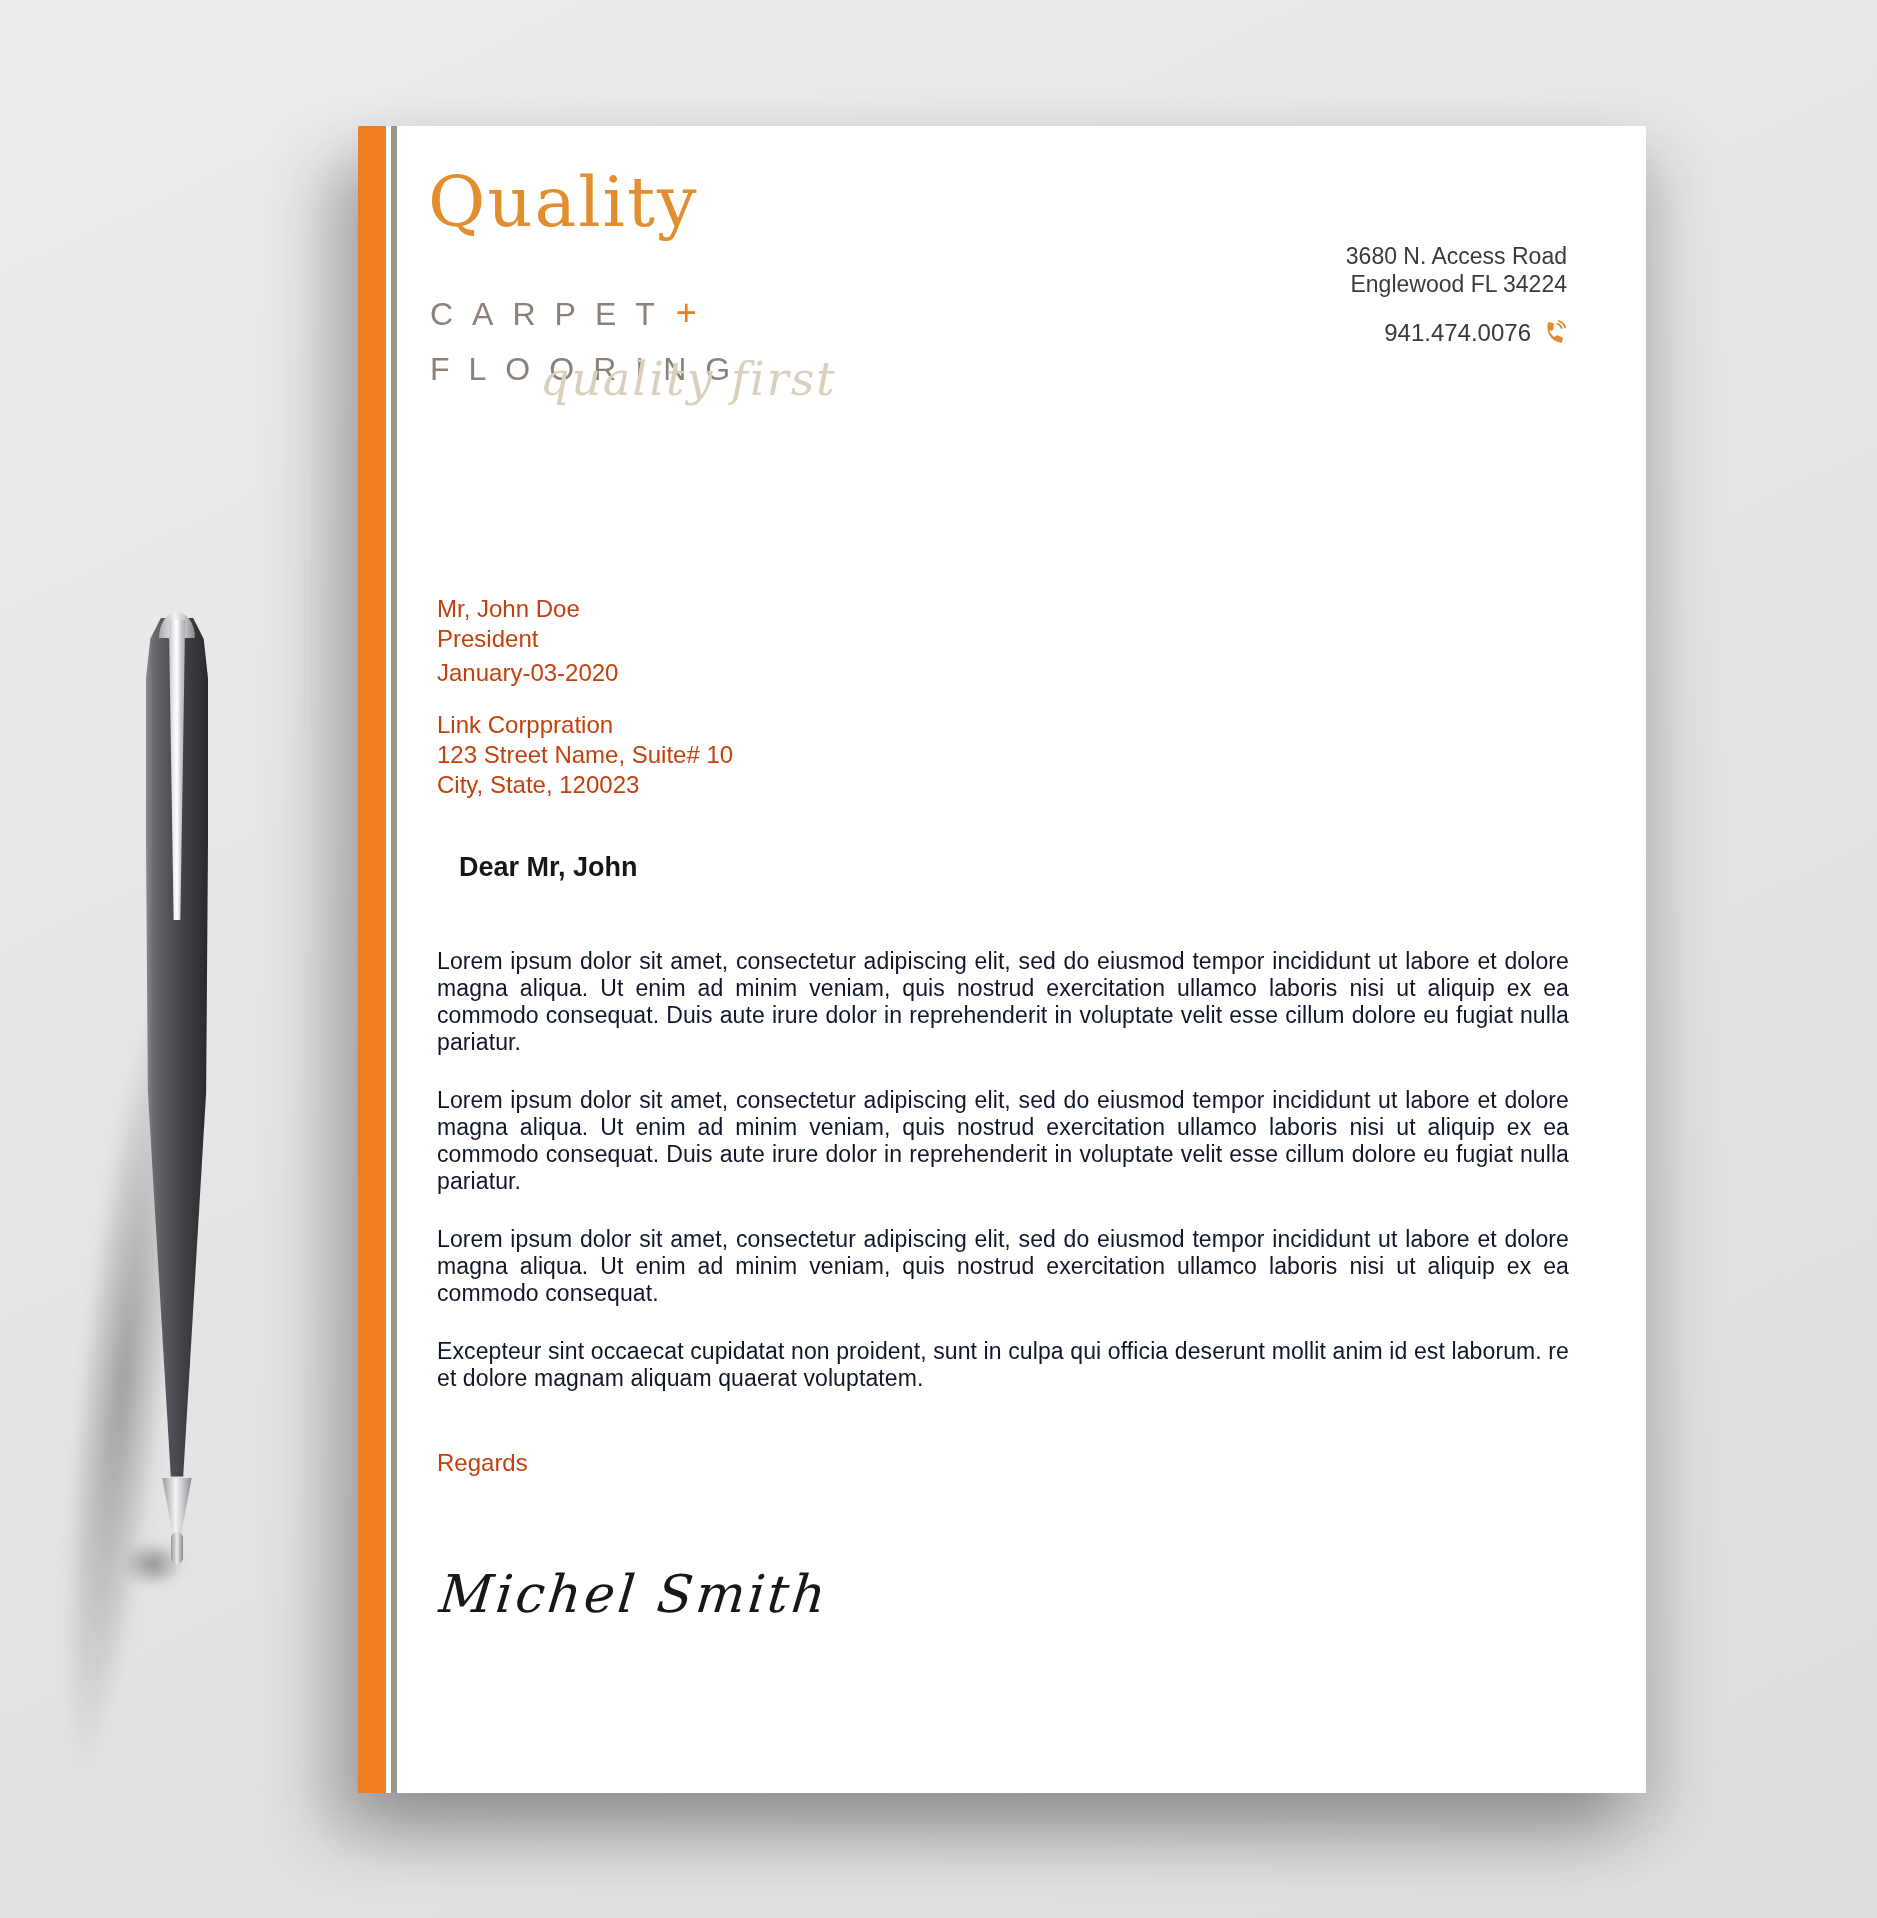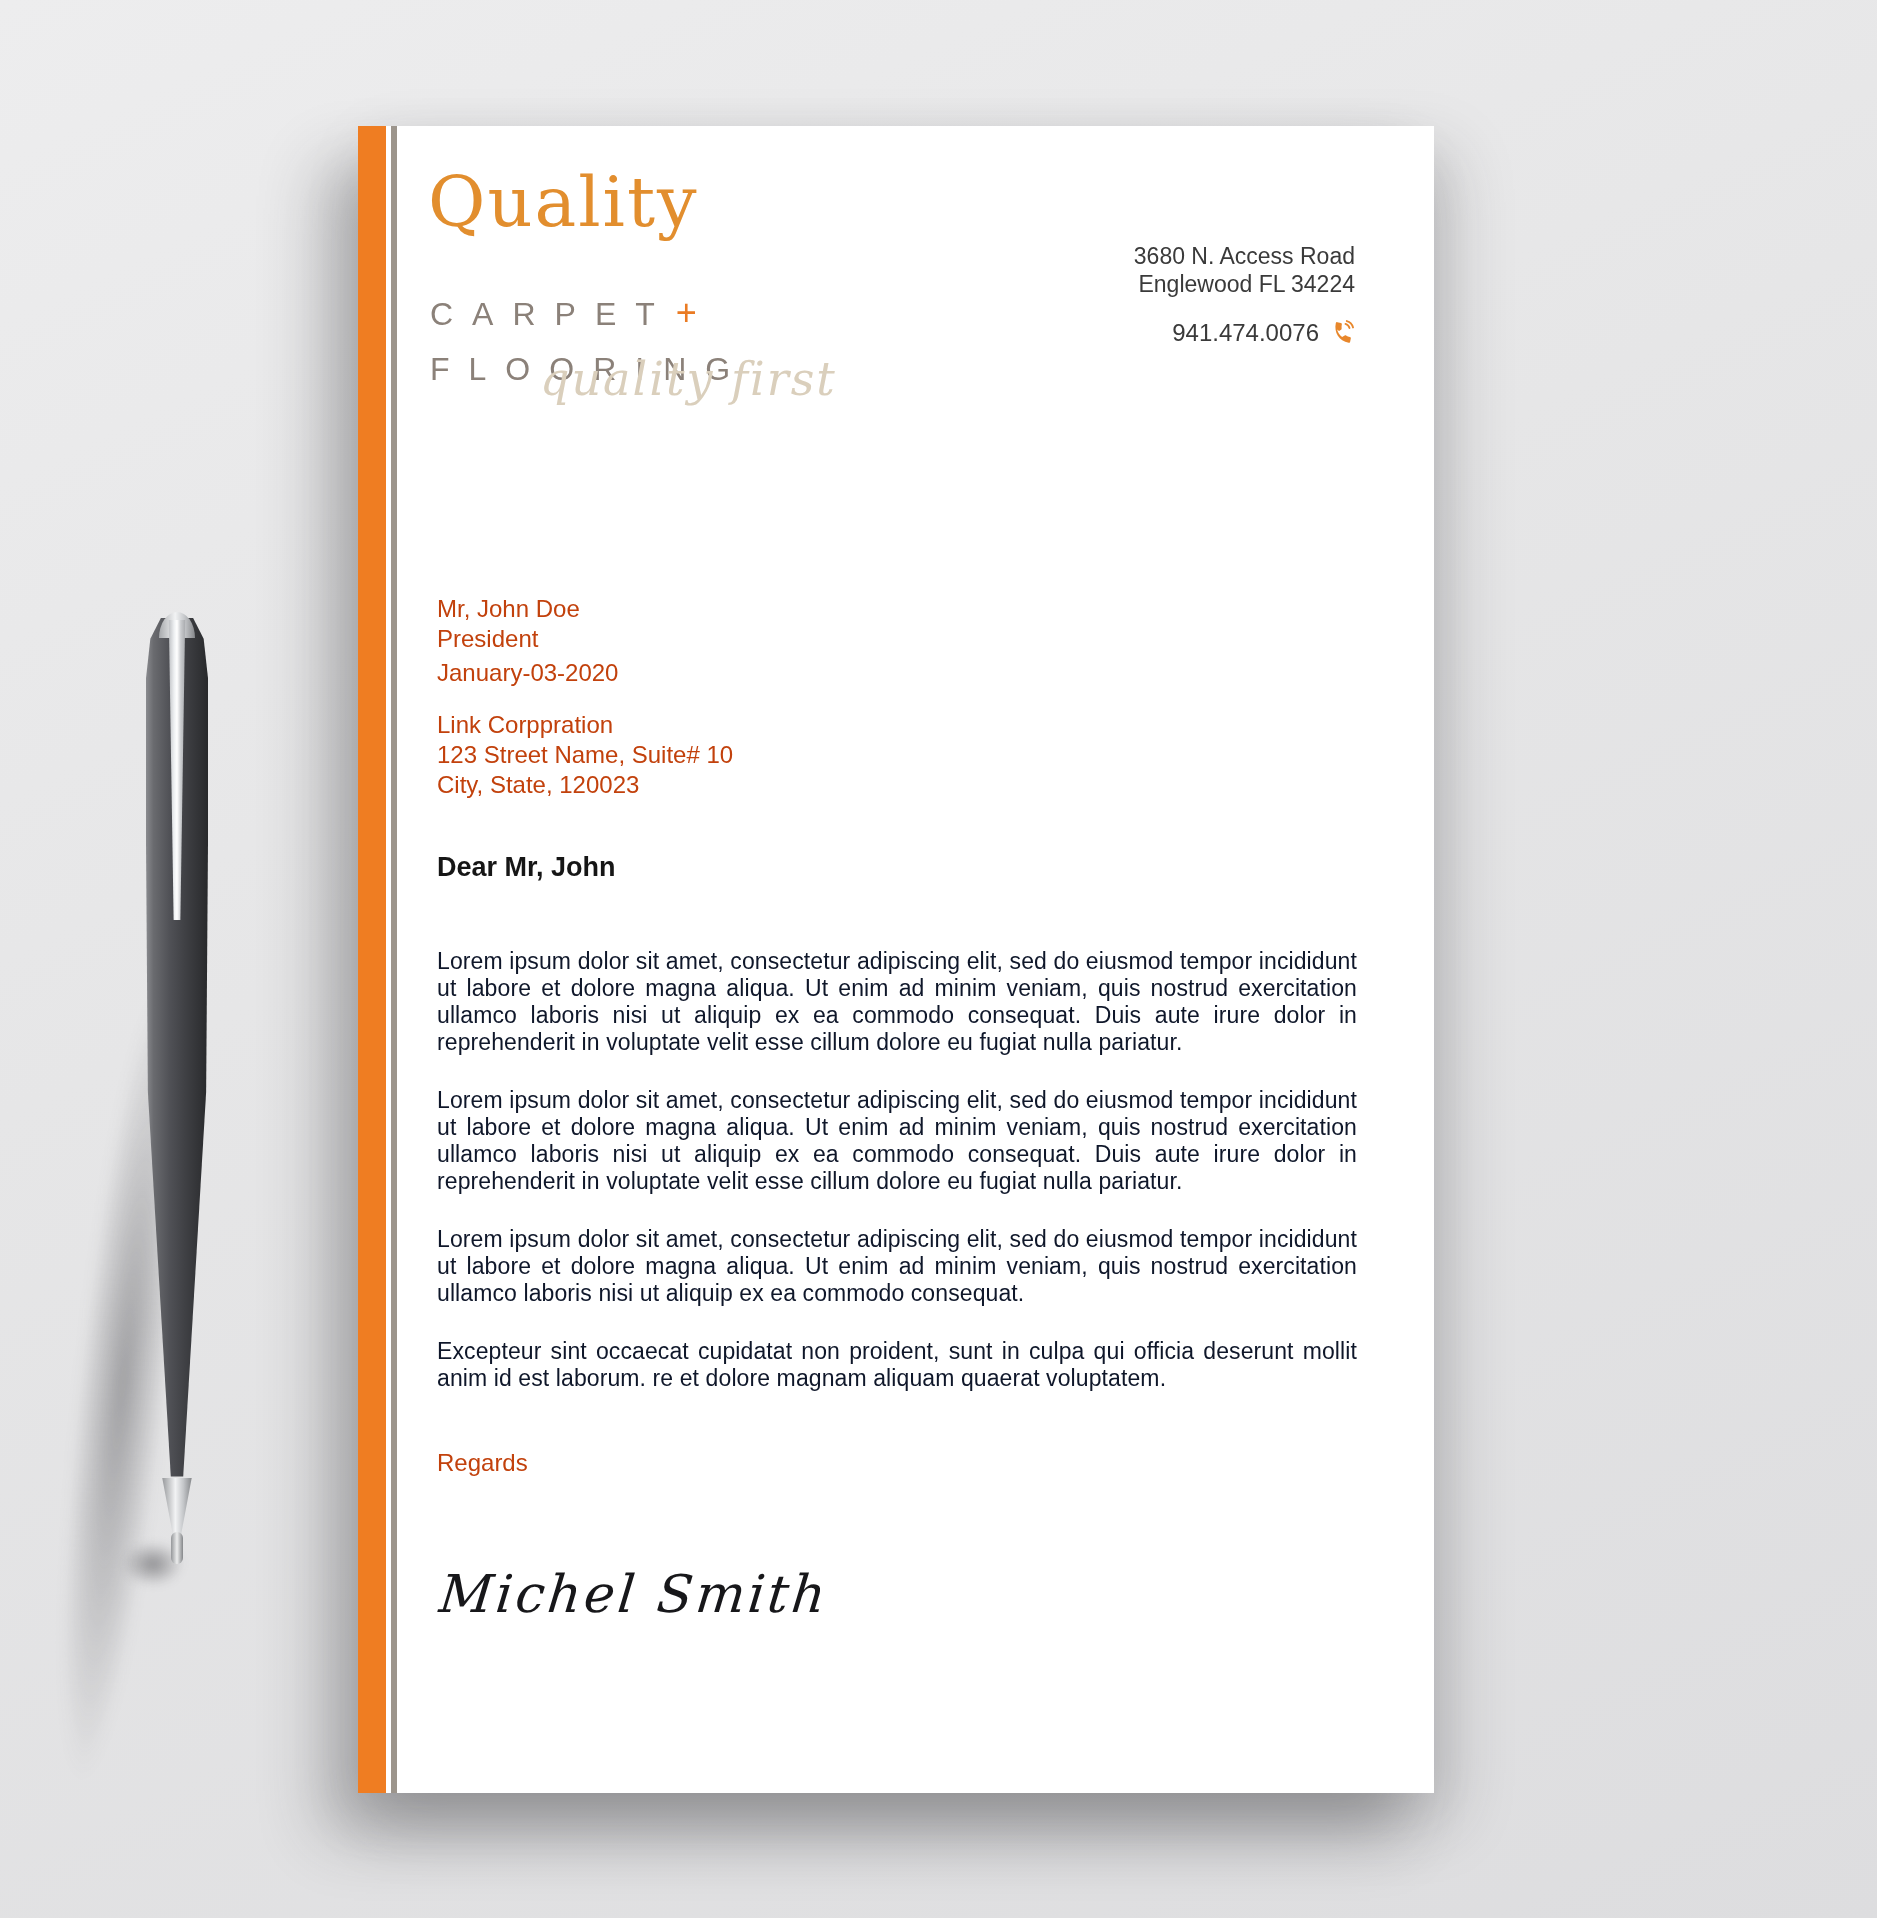--- a/index.html
+++ b/index.html
@@ -7,21 +7,21 @@
   body {
     position:relative;
     overflow:hidden;
     background:linear-gradient(155deg,#ededee 0%,#e6e6e7 40%,#dddddf 100%);
     font-family:"Liberation Sans","DejaVu Sans",sans-serif;
     color:#1d1d1d;
   }
 
   
   .sheet {
-    position:absolute; left:358px; top:126px; width:1076px; height:1667px;
+    position:absolute; left:358px; top:126px; width:1288px; height:1667px;
     background:#ffffff;
     box-shadow:-34px 40px 60px rgba(45,45,50,0.30), 16px 28px 60px rgba(45,45,50,0.22);
   }
   .stripe-orange { position:absolute; left:0; top:0; bottom:0; width:28px; }
   .stripe-gray   { position:absolute; left:33px; top:0; bottom:0; width:6px; background:#9c958c; }
 
   
   .logo { position:absolute; left:70px; top:40px; width:420px; }
   .logo-word {
     font-family:"DejaVu Serif","Liberation Serif",serif;
@@ -40,21 +40,21 @@
   
   .contact { position:absolute; right:79px; top:116px; text-align:right; font-size:23px; color:#3a3a3a; line-height:28px; }
   .contact .phone-row { margin-top:21px; display:flex; align-items:flex-start; justify-content:flex-end; gap:10px; font-size:24px; }
   .phone-icon { width:26px; height:26px; display:inline-block; }
 
   
   .block { position:absolute; left:79px; font-size:24px; line-height:30px; color:#c2410c; }
   .date-block      { top:532px; }
   .recipient-block { top:468px; }
   .company-block   { top:584px; }
-  .salutation      { top:726px; font-size:27px; font-weight:bold; color:#161616; }
+  .salutation      { top:726px; font-size:27px; font-weight:bold; color:#161616;margin-left:22px; }
   .letter-body     { position:absolute; left:79px; right:77px; top:822px; }
   .letter-body p   {
     font-size:23px; line-height:27px; text-align:justify;
     margin-bottom:31px; color:#0f172a; letter-spacing:0.1px;
   }
   .closing   { top:1322px; }
   .signature {
     position:absolute; left:82px; top:1438px;
     font-family:"DejaVu Serif","Liberation Serif",serif;
     font-style:italic; font-weight:500; font-size:52px; color:#17171a;

